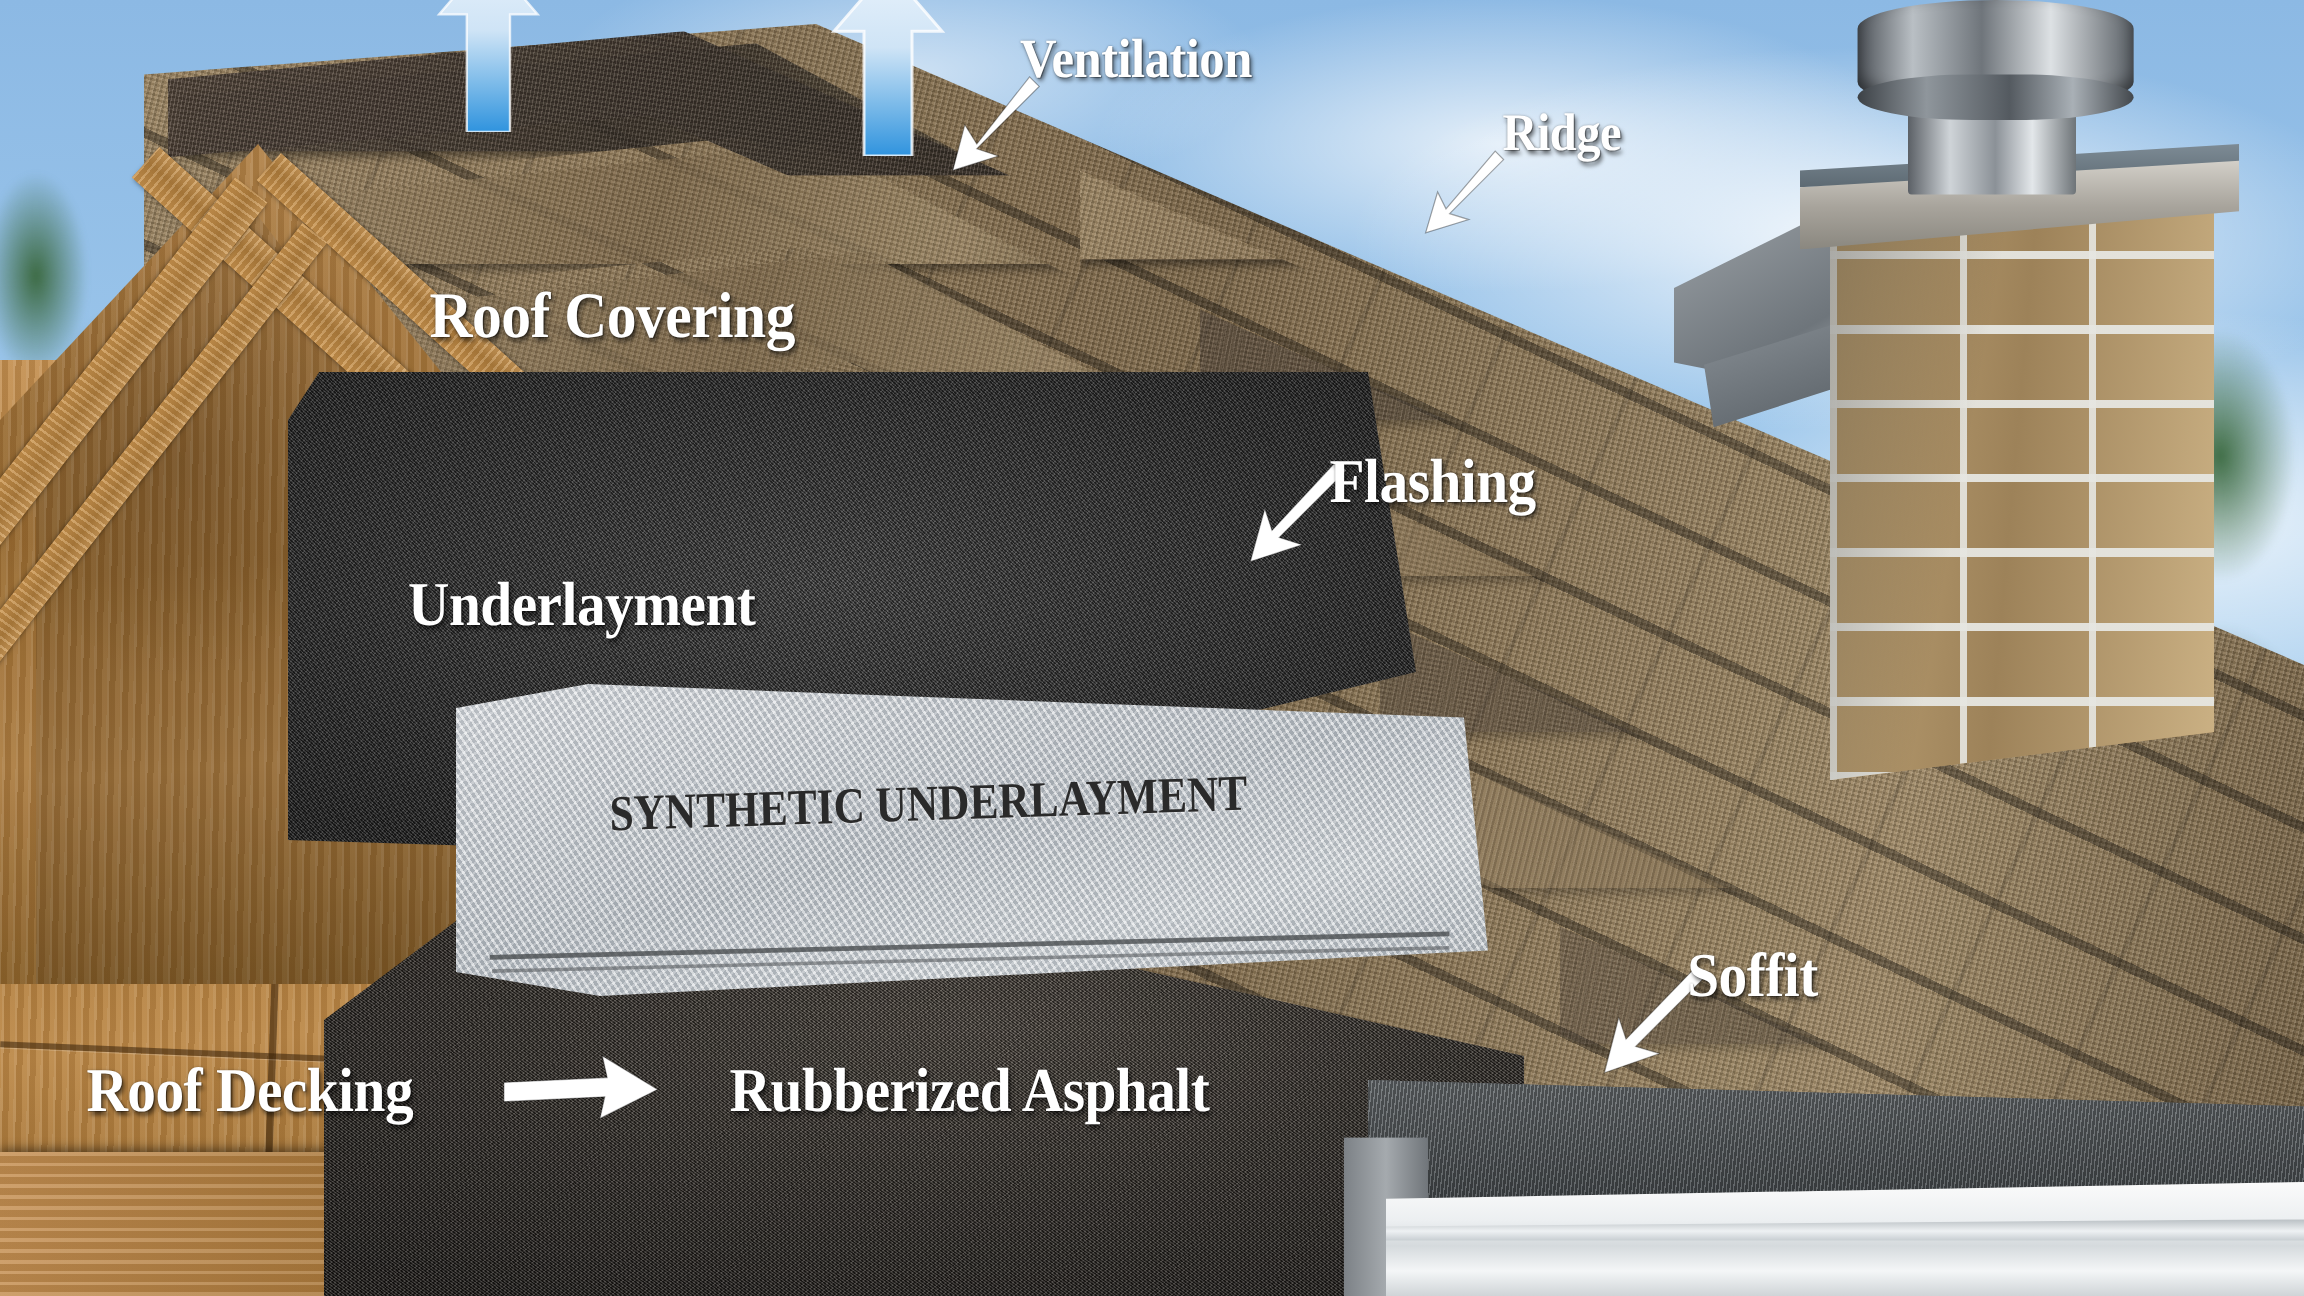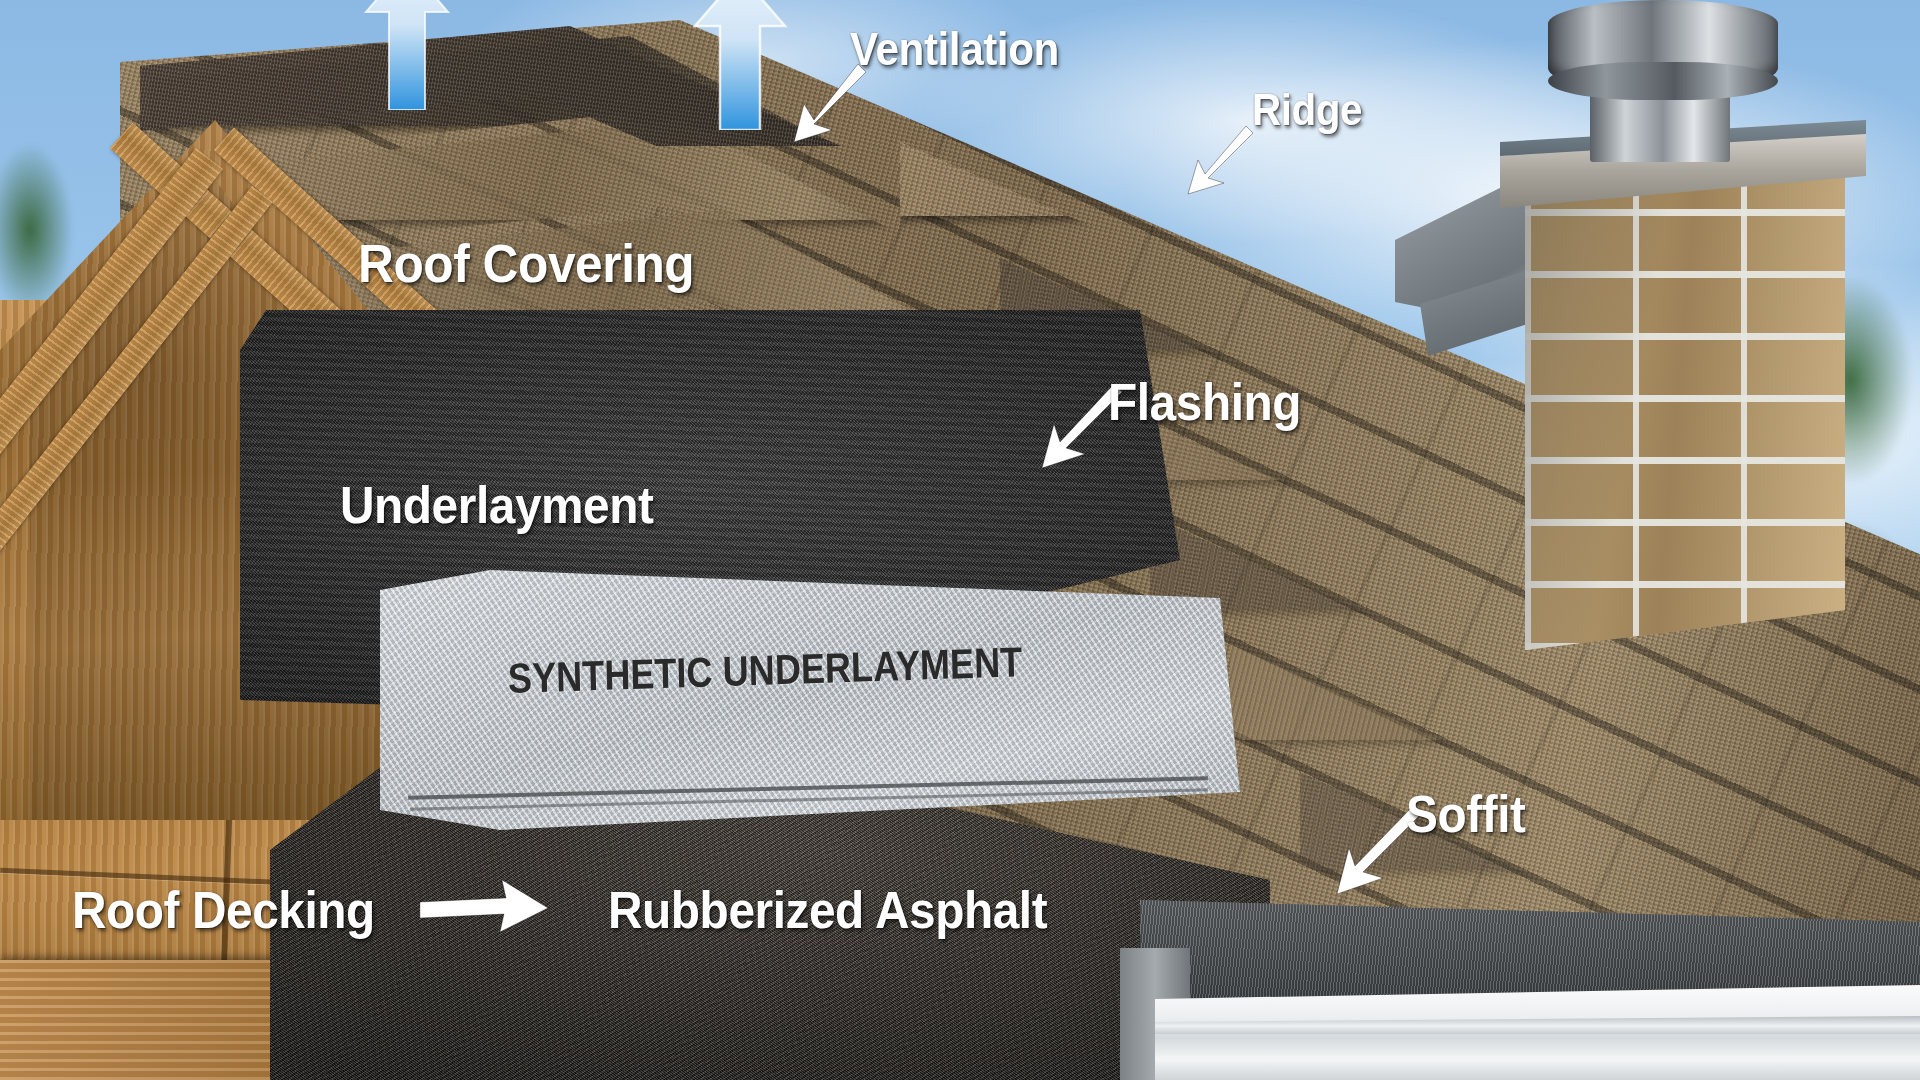--- a/index.html
+++ b/index.html
@@ -5,21 +5,21 @@
   html, body {
     margin: 0;
     padding: 0;
     background: #000;
   }
   #stage {
     position: relative;
     width: 1920px;
     height: 1080px;
     overflow: hidden;
-    font-family: Liberation Sans, sans-serif;
+    font-family: Liberation Serif, serif;
     background: #8fc0e8;
   }
 
   
   .sky {
     position: absolute;
     inset: 0;
     background:
       radial-gradient(ellipse 700px 260px at 1560px 200px, rgba(255,255,255,0.92) 0%, rgba(255,255,255,0.0) 62%),
       radial-gradient(ellipse 520px 190px at 1250px 120px, rgba(255,255,255,0.75) 0%, rgba(255,255,255,0) 65%),

